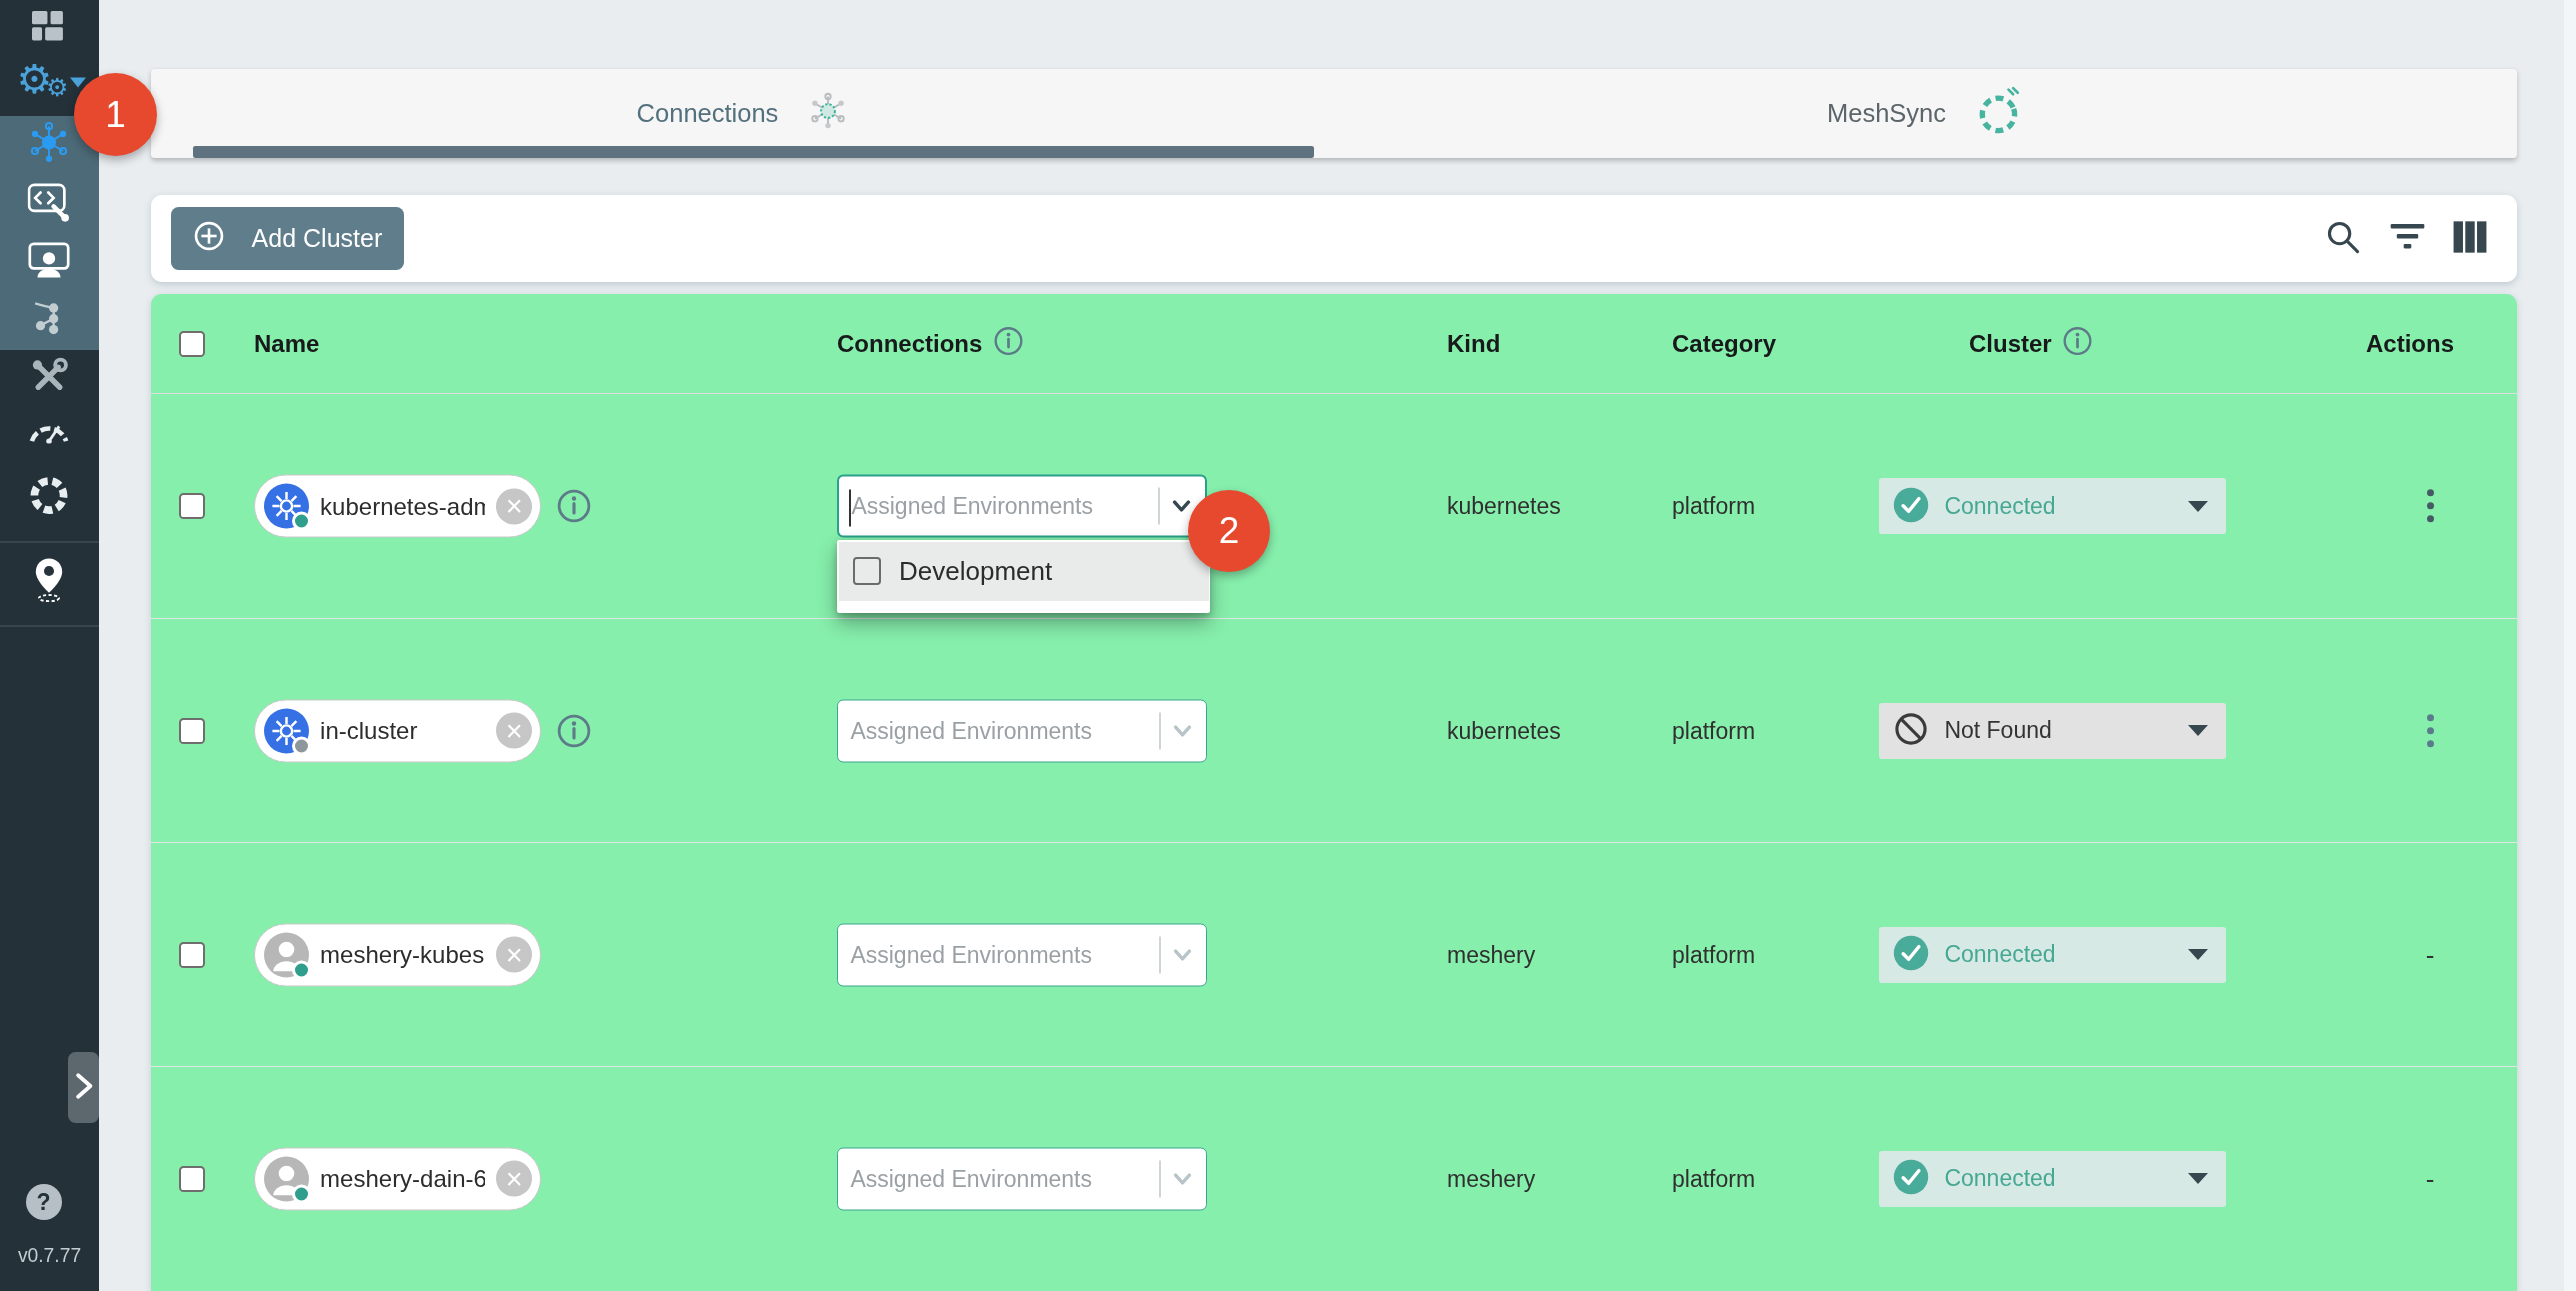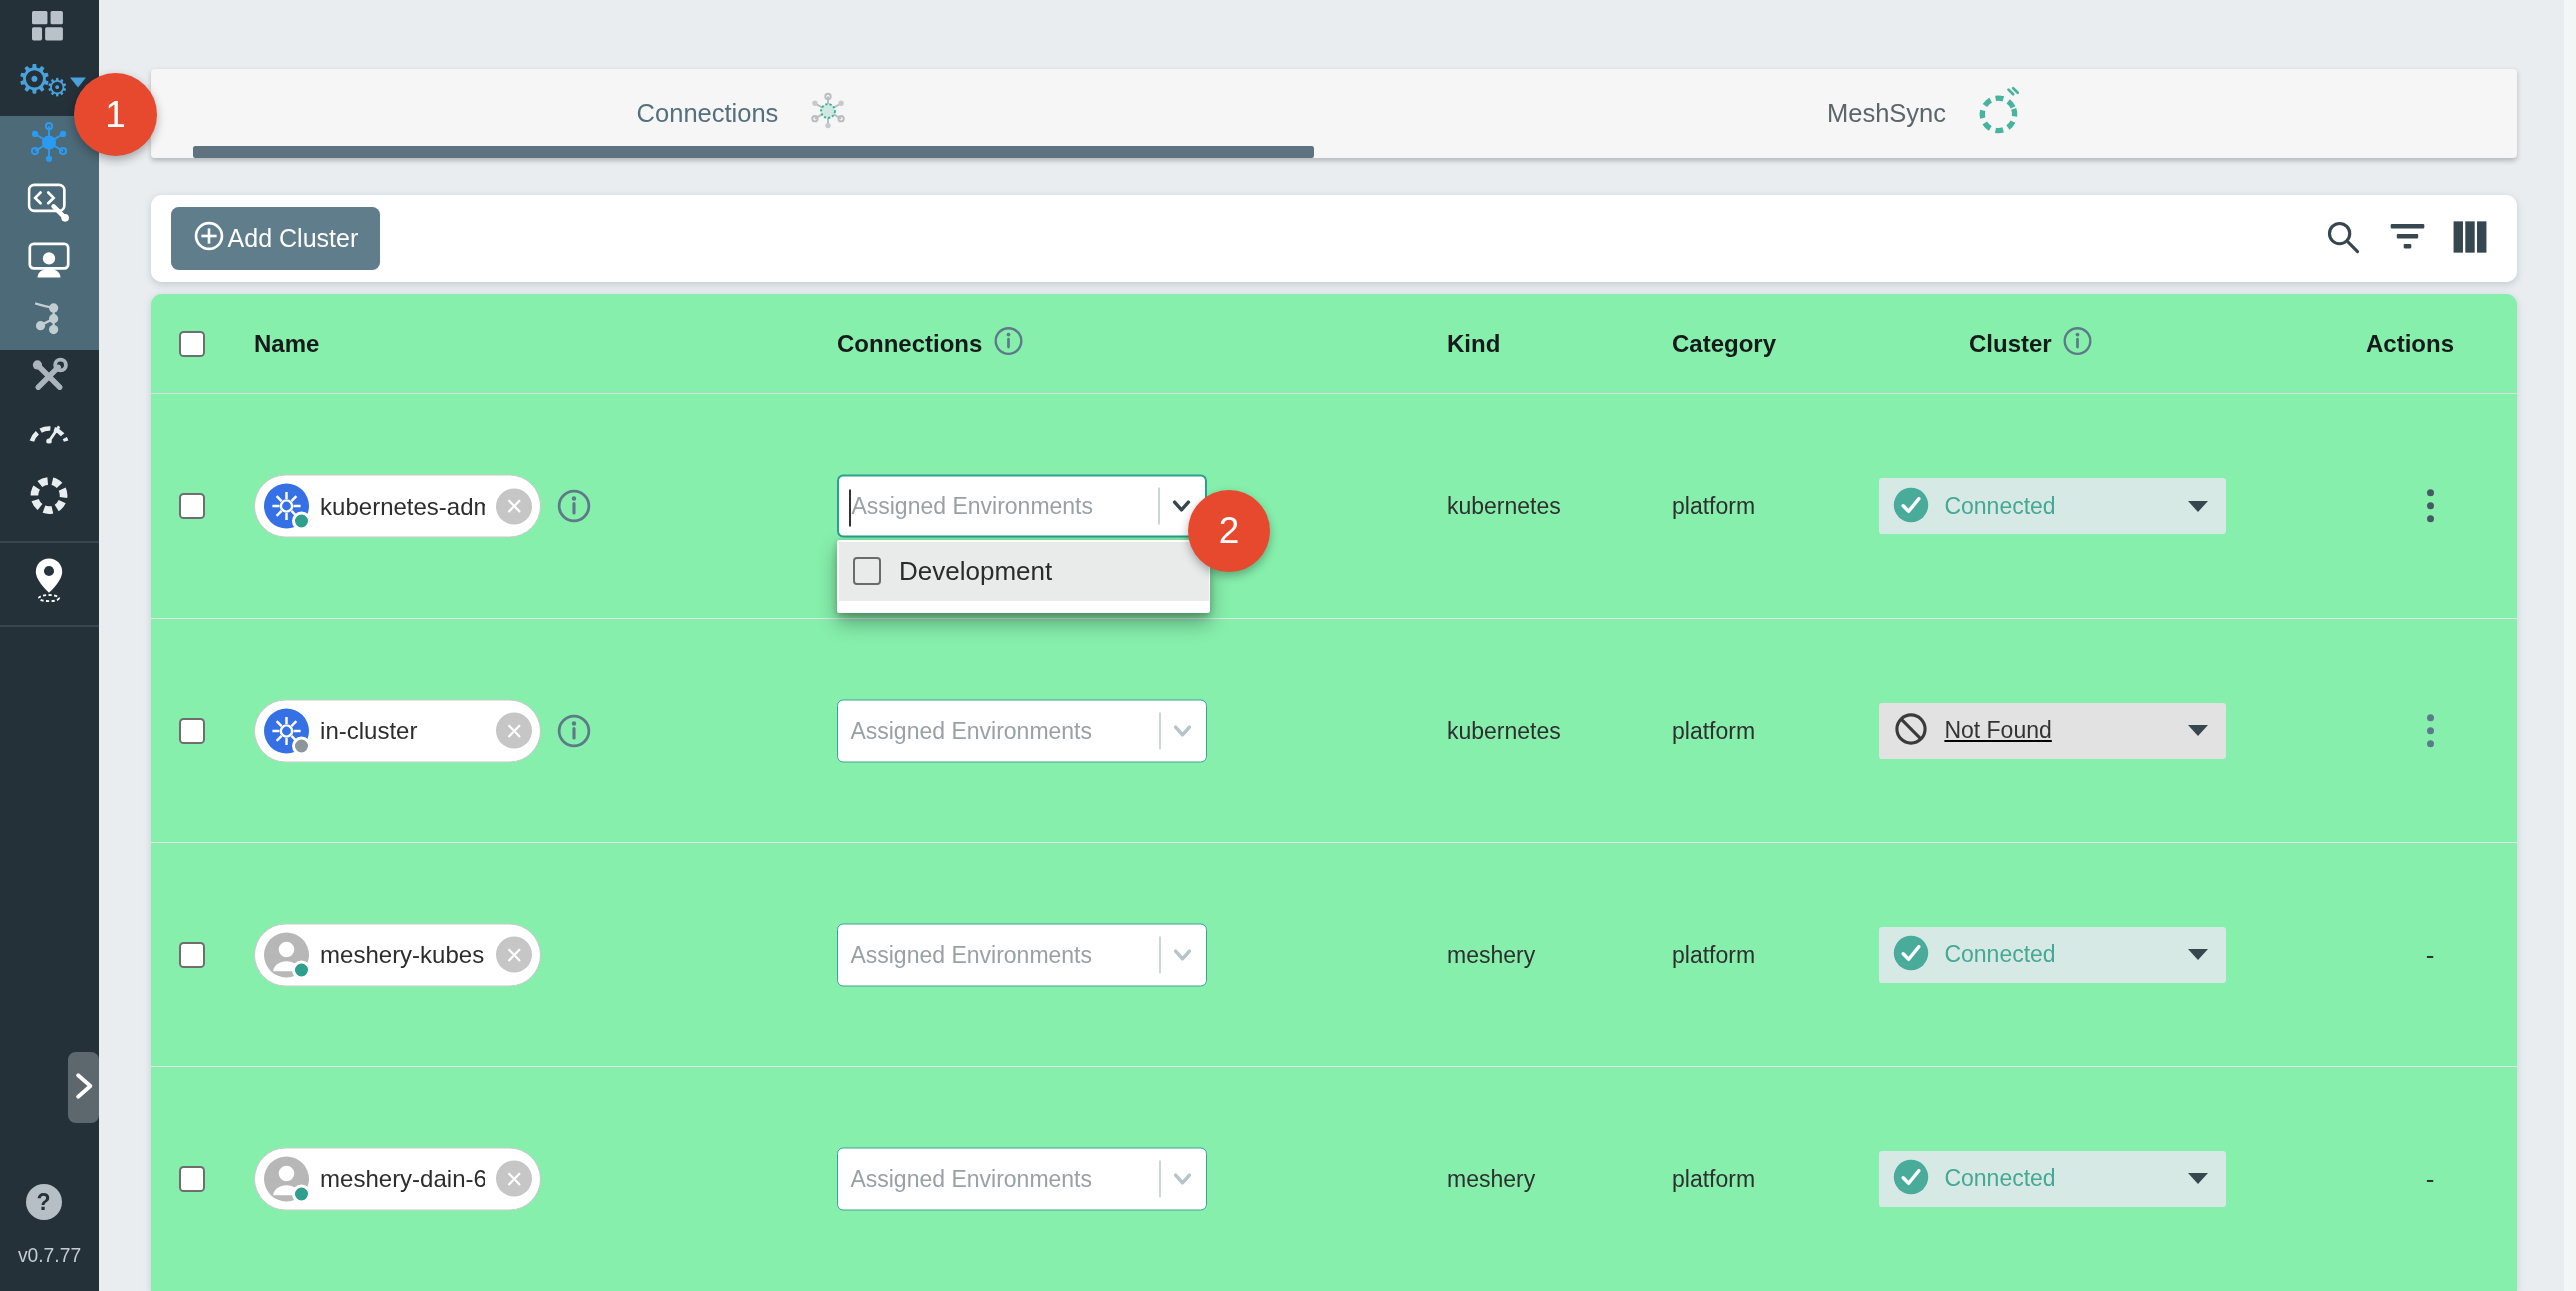--- a/index.html
+++ b/index.html
@@ -25,21 +25,21 @@
 
   
   .tabbar{position:absolute;left:151px;top:69px;width:2366px;height:89px;background:#f6f6f6;border-radius:3.9px;box-shadow:0 2.3px 5.4px rgba(0,0,0,.22);display:flex;}
   .tab{flex:1;display:flex;align-items:center;justify-content:center;gap:30px;font-size:25.5px;cursor:pointer;}
   .tab-connections{color:#53707d;}
   .tab-meshsync{color:#5c6569;}
   .tab-indicator{position:absolute;left:42px;bottom:0;width:1121px;height:11.6px;background:#5e7280;border-radius:2.3px;}
 
   
   .toolbar{position:absolute;left:151px;top:195px;width:2366px;height:87px;background:#fff;border-radius:10.8px;box-shadow:0 2.3px 7px rgba(96,125,139,.28);display:flex;align-items:center;padding:0 29px 0 20px;box-sizing:border-box;}
-  .add-btn{display:flex;align-items:center;gap:3px;background:#607d8b;color:#fff;font-size:25px;font-family:inherit;padding:0 21.6px;height:63px;border:none;border-radius:7.7px;cursor:pointer;}
+  .add-btn{display:flex;align-items:center;gap:27px;background:#607d8b;color:#fff;font-size:25px;font-family:inherit;padding:0 21.6px;height:63px;border:none;border-radius:7.7px;cursor:pointer;}
   .tool-icons{margin-left:auto;display:flex;align-items:center;gap:26px;}
   .tool-btn{background:none;border:none;padding:0;display:flex;cursor:pointer;}
 
   
   .table-card{position:absolute;left:151px;top:294px;width:2366px;height:997px;background:#86efac;border-radius:10.8px 10.8px 0 0;box-shadow:0 2.3px 7px rgba(96,125,139,.28);overflow:hidden;}
   .thead{position:absolute;left:0;top:0;width:100%;height:100px;border-bottom:1.5px solid #dcdfe1;box-sizing:border-box;}
   .th{position:absolute;top:50%;transform:translateY(-50%);font-weight:700;font-size:24px;color:#17191a;display:flex;align-items:center;gap:10.8px;white-space:nowrap;}
   .th-name{left:103px}.th-env{left:686px}.th-kind{left:1296px}.th-cat{left:1521px}.th-status{left:1818px}.th-actions{left:2215px}
   .trow{position:absolute;left:0;width:100%;height:224px;}
   .r1{top:100px;}
@@ -74,21 +74,21 @@
 
   
   .env-menu{position:absolute;left:686px;top:246px;width:373px;background:#fff;border-radius:2.3px;box-shadow:0 9.3px 20px rgba(0,0,0,.32),0 2.3px 6.2px rgba(0,0,0,.2);padding:1.5px 1.5px 12.4px 1.5px;box-sizing:border-box;z-index:40;}
   .env-option{height:59px;background:#e9eaea;display:flex;align-items:center;gap:18.5px;padding-left:14px;font-size:26px;color:#2b2b2b;cursor:pointer;text-align:right;}
   .opt-checkbox{width:28px;height:28px;border:2.7px solid #6b6b6b;border-radius:3.9px;background:transparent;box-sizing:border-box;}
 
   
   .status-chip{position:absolute;left:1728px;top:50%;transform:translateY(-50%);width:347px;height:56px;display:flex;align-items:center;gap:15.4px;border-radius:3.1px;padding:0 18.5px 0 14px;box-sizing:border-box;cursor:pointer;}
   .status-connected{background:#d7e9e4;}
   .status-connected .status-label{color:#45a894;}
-  .status-notfound{background:#e2e2e2;text-decoration:underline;}
+  .status-notfound{background:#e2e2e2;}
   .status-notfound .status-label{color:#333;}
   .status-label{font-size:23px;white-space:nowrap;}
   .caret-down{margin-left:auto;width:0;height:0;border-left:10px solid transparent;border-right:10px solid transparent;border-top:11.6px solid #37474f;}
 
   
   .kebab{position:absolute;left:2256px;top:50%;transform:translateY(-50%);width:46px;display:flex;flex-direction:column;align-items:center;gap:6.2px;background:none;border:none;cursor:pointer;}
   .kebab i{width:7px;height:7px;border-radius:50%;display:block;}
   .kebab-dark i{background:#455a64;}
   .kebab-blue i{background:#5b7b8c;}
   .dash{position:absolute;left:2256px;top:50%;transform:translateY(-50%);width:46px;text-align:center;font-size:26px;color:#333;}

